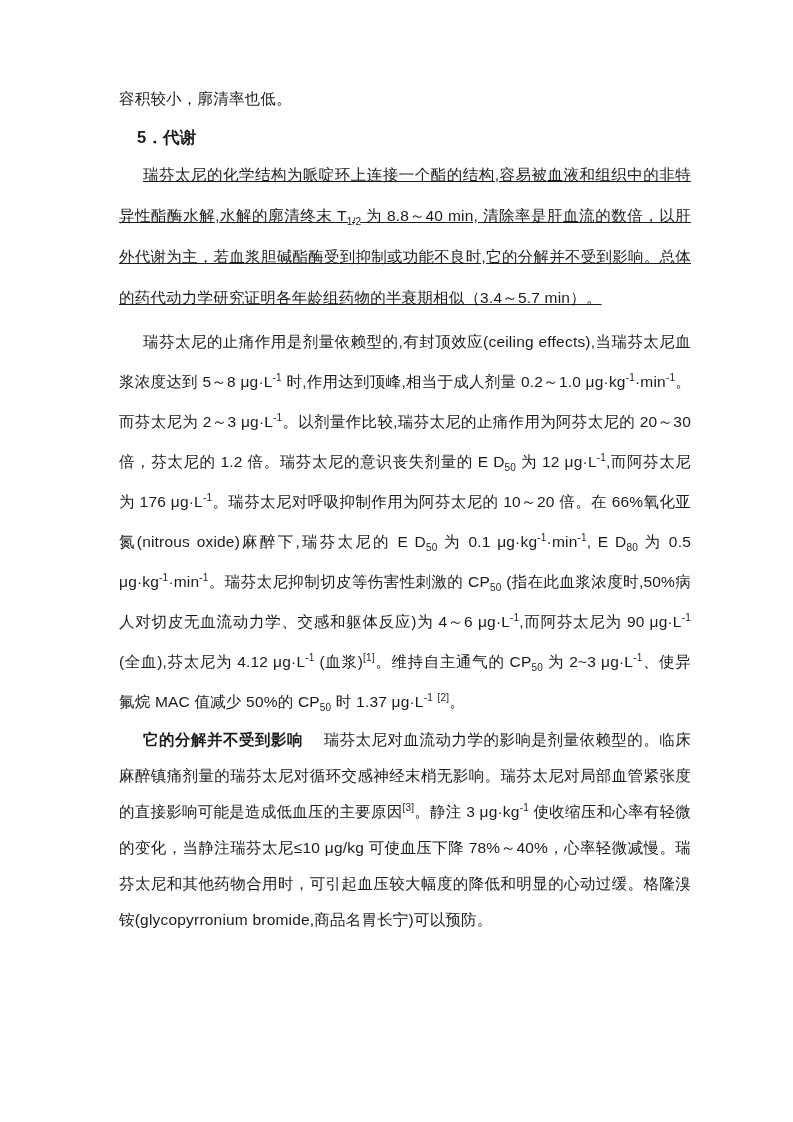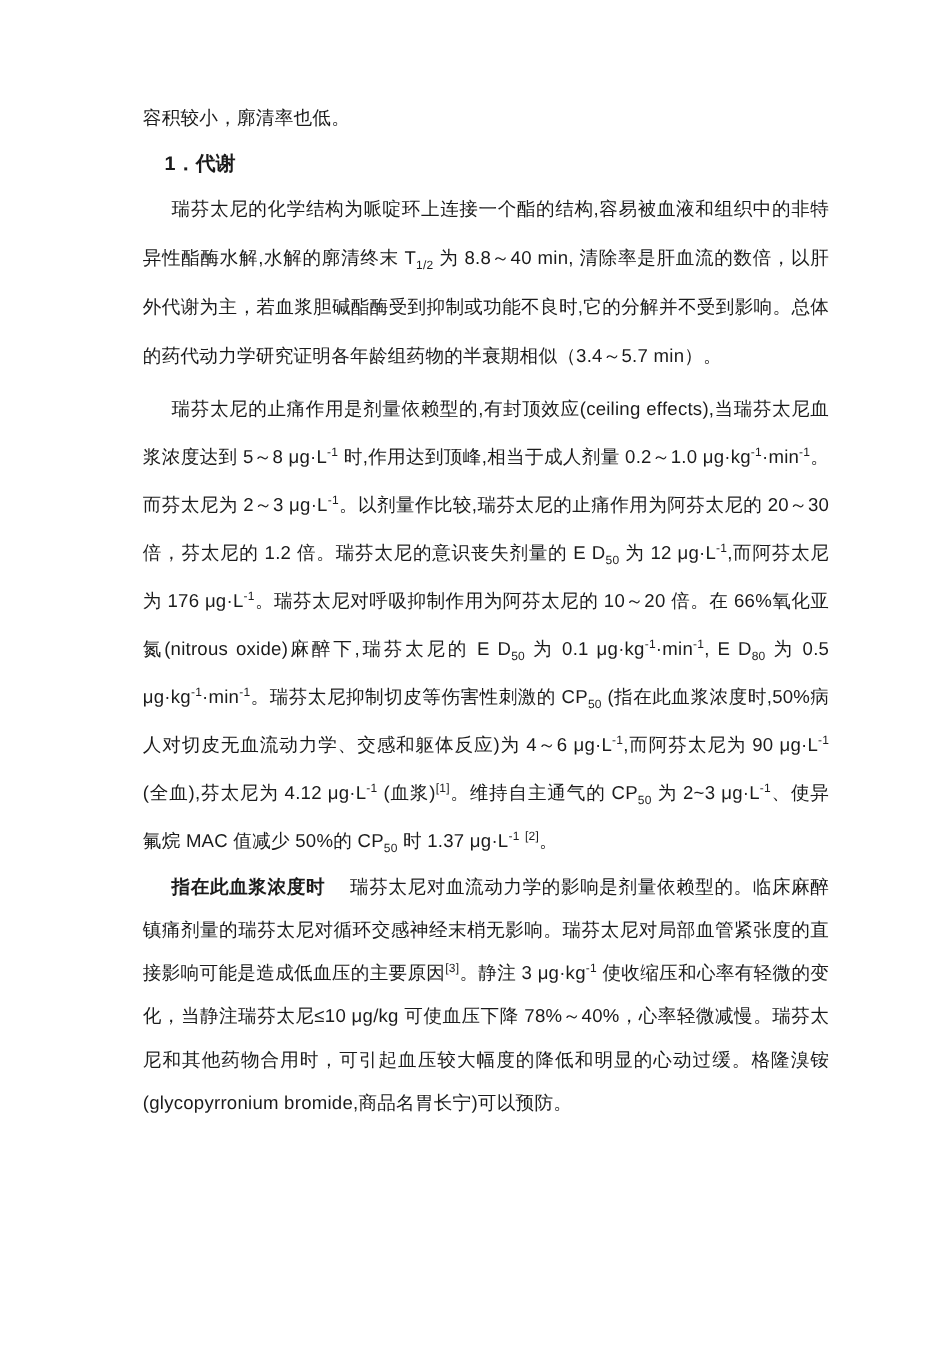--- a/index.html
+++ b/index.html
@@ -45,20 +45,21 @@
     font-weight: bold;
     font-size: 16.5px;
     line-height: 22px;
     margin: 2px 0 0 0;
     text-align: left;
   }
   .para-loose {
     line-height: 41px;
     margin: 6px 0 0 0;
     text-indent: 1.55em;
+    text-decoration: underline;
   }
   .para-loose2 {
     line-height: 40px;
     margin: 4px 0 0 0;
     text-indent: 1.55em;
   }
   .para-tight {
     line-height: 25px;
     margin: 6px 0 0 0;
     text-indent: 1.55em;
@@ -75,18 +76,18 @@
   }
   sup { vertical-align: super; }
   sub { vertical-align: sub; }
 </style>
 </head>
 <body>
 
 <main class="page">
   <div>
       <div class="block p-intro"><span>容积较小，廓清率也低。</span></div>
-      <div class="block h-num"><span class="b">1．代谢</span></div>
+      <div class="block h-num"><span class="b">5．代谢</span></div>
       <div class="block para-loose"><span>瑞芬太尼的化学结构为哌啶环上连接一个酯的结构,容易被血液和组织中的非特异性酯酶水解,水解的廓清终末 T</span><sub>1/2</sub><span> 为 8.8～40 min, 清除率是肝血流的数倍，以肝外代谢为主，若血浆胆碱酯酶受到抑制或功能不良时,它的分解并不受到影响。总体的药代动力学研究证明各年龄组药物的半衰期相似（3.4～5.7 min）。</span></div>
       <div class="block para-loose2"><span>瑞芬太尼的止痛作用是剂量依赖型的,有封顶效应(ceiling effects),当瑞芬太尼血浆浓度达到 5～8 μg·L</span><sup>-1</sup><span> 时,作用达到顶峰,相当于成人剂量 0.2～1.0 μg·kg</span><sup>-1</sup><span>·min</span><sup>-1</sup><span>。而芬太尼为 2～3 μg·L</span><sup>-1</sup><span>。以剂量作比较,瑞芬太尼的止痛作用为阿芬太尼的 20～30 倍，芬太尼的 1.2 倍。瑞芬太尼的意识丧失剂量的 E D</span><sub>50</sub><span> 为 12 μg·L</span><sup>-1</sup><span>,而阿芬太尼为 176 μg·L</span><sup>-1</sup><span>。瑞芬太尼对呼吸抑制作用为阿芬太尼的 10～20 倍。在 66%氧化亚氮(nitrous oxide)麻醉下,瑞芬太尼的 E D</span><sub>50</sub><span> 为 0.1 μg·kg</span><sup>-1</sup><span>·min</span><sup>-1</sup><span>, E D</span><sub>80</sub><span> 为 0.5 μg·kg</span><sup>-1</sup><span>·min</span><sup>-1</sup><span>。瑞芬太尼抑制切皮等伤害性刺激的 CP</span><sub>50</sub><span> (指在此血浆浓度时,50%病人对切皮无血流动力学、交感和躯体反应)为 4～6 μg·L</span><sup>-1</sup><span>,而阿芬太尼为 90 μg·L</span><sup>-1</sup><span> (全血),芬太尼为 4.12 μg·L</span><sup>-1</sup><span> (血浆)</span><sup>[1]</sup><span>。维持自主通气的 CP</span><sub>50</sub><span> 为 2~3 μg·L</span><sup>-1</sup><span>、使异氟烷 MAC 值减少 50%的 CP</span><sub>50</sub><span> 时 1.37 μg·L</span><sup>-1</sup><span> </span><sup>[2]</sup><span>。</span></div>
-      <div class="block para-hemo"><span class="b">指在此血浆浓度时</span><span>　 瑞芬太尼对血流动力学的影响是剂量依赖型的。临床麻醉镇痛剂量的瑞芬太尼对循环交感神经末梢无影响。瑞芬太尼对局部血管紧张度的直接影响可能是造成低血压的主要原因</span><sup>[3]</sup><span>。静注 3 μg·kg</span><sup>-1</sup><span> 使收缩压和心率有轻微的变化，当静注瑞芬太尼≤10 μg/kg 可使血压下降 78%～40%，心率轻微减慢。瑞芬太尼和其他药物合用时，可引起血压较大幅度的降低和明显的心动过缓。格隆溴铵(glycopyrronium bromide,商品名胃长宁)可以预防。</span></div>
+      <div class="block para-hemo"><span class="b">它的分解并不受到影响</span><span>　 瑞芬太尼对血流动力学的影响是剂量依赖型的。临床麻醉镇痛剂量的瑞芬太尼对循环交感神经末梢无影响。瑞芬太尼对局部血管紧张度的直接影响可能是造成低血压的主要原因</span><sup>[3]</sup><span>。静注 3 μg·kg</span><sup>-1</sup><span> 使收缩压和心率有轻微的变化，当静注瑞芬太尼≤10 μg/kg 可使血压下降 78%～40%，心率轻微减慢。瑞芬太尼和其他药物合用时，可引起血压较大幅度的降低和明显的心动过缓。格隆溴铵(glycopyrronium bromide,商品名胃长宁)可以预防。</span></div>
     </div>
 </main>
 
 </body></html>

